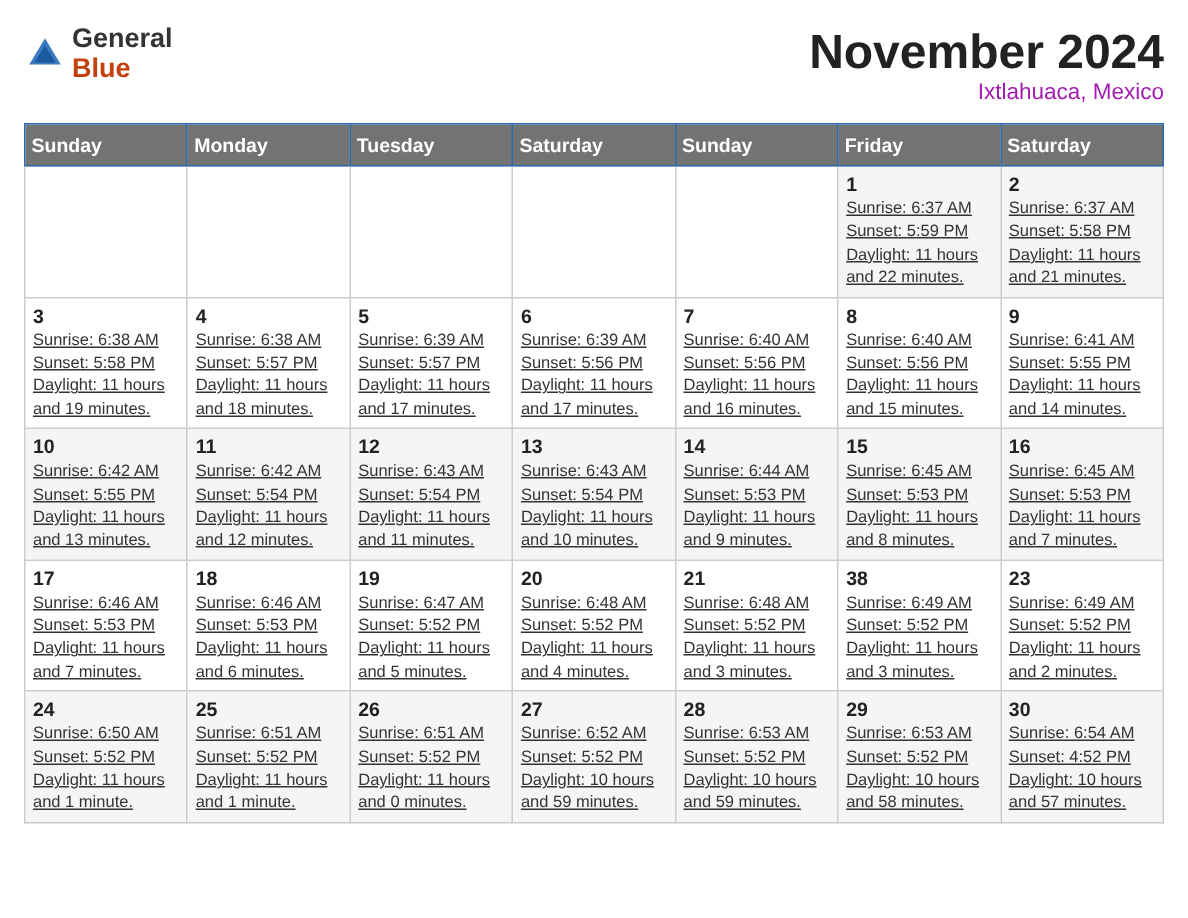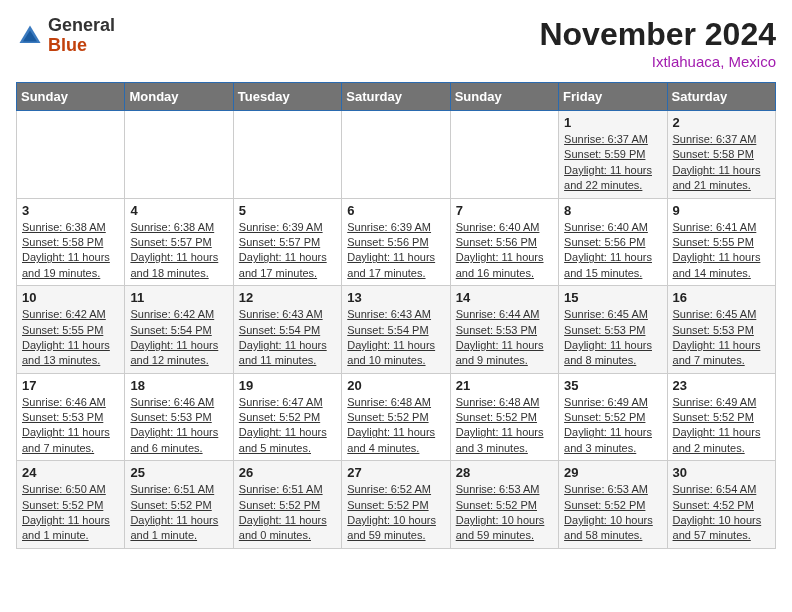--- a/index.html
+++ b/index.html
@@ -254,21 +254,21 @@
 Sunset: 5:52 PM
 Daylight: 11 hours and 4 minutes.</div>
         </td>
         <td>
           <span class="day-number">21</span>
           <div class="day-info" style="white-space: pre-line;">Sunrise: 6:48 AM
 Sunset: 5:52 PM
 Daylight: 11 hours and 3 minutes.</div>
         </td>
         <td>
-          <span class="day-number">35</span>
+          <span class="day-number">38</span>
           <div class="day-info" style="white-space: pre-line;">Sunrise: 6:49 AM
 Sunset: 5:52 PM
 Daylight: 11 hours and 3 minutes.</div>
         </td>
         <td>
           <span class="day-number">23</span>
           <div class="day-info" style="white-space: pre-line;">Sunrise: 6:49 AM
 Sunset: 5:52 PM
 Daylight: 11 hours and 2 minutes.</div>
         </td>

